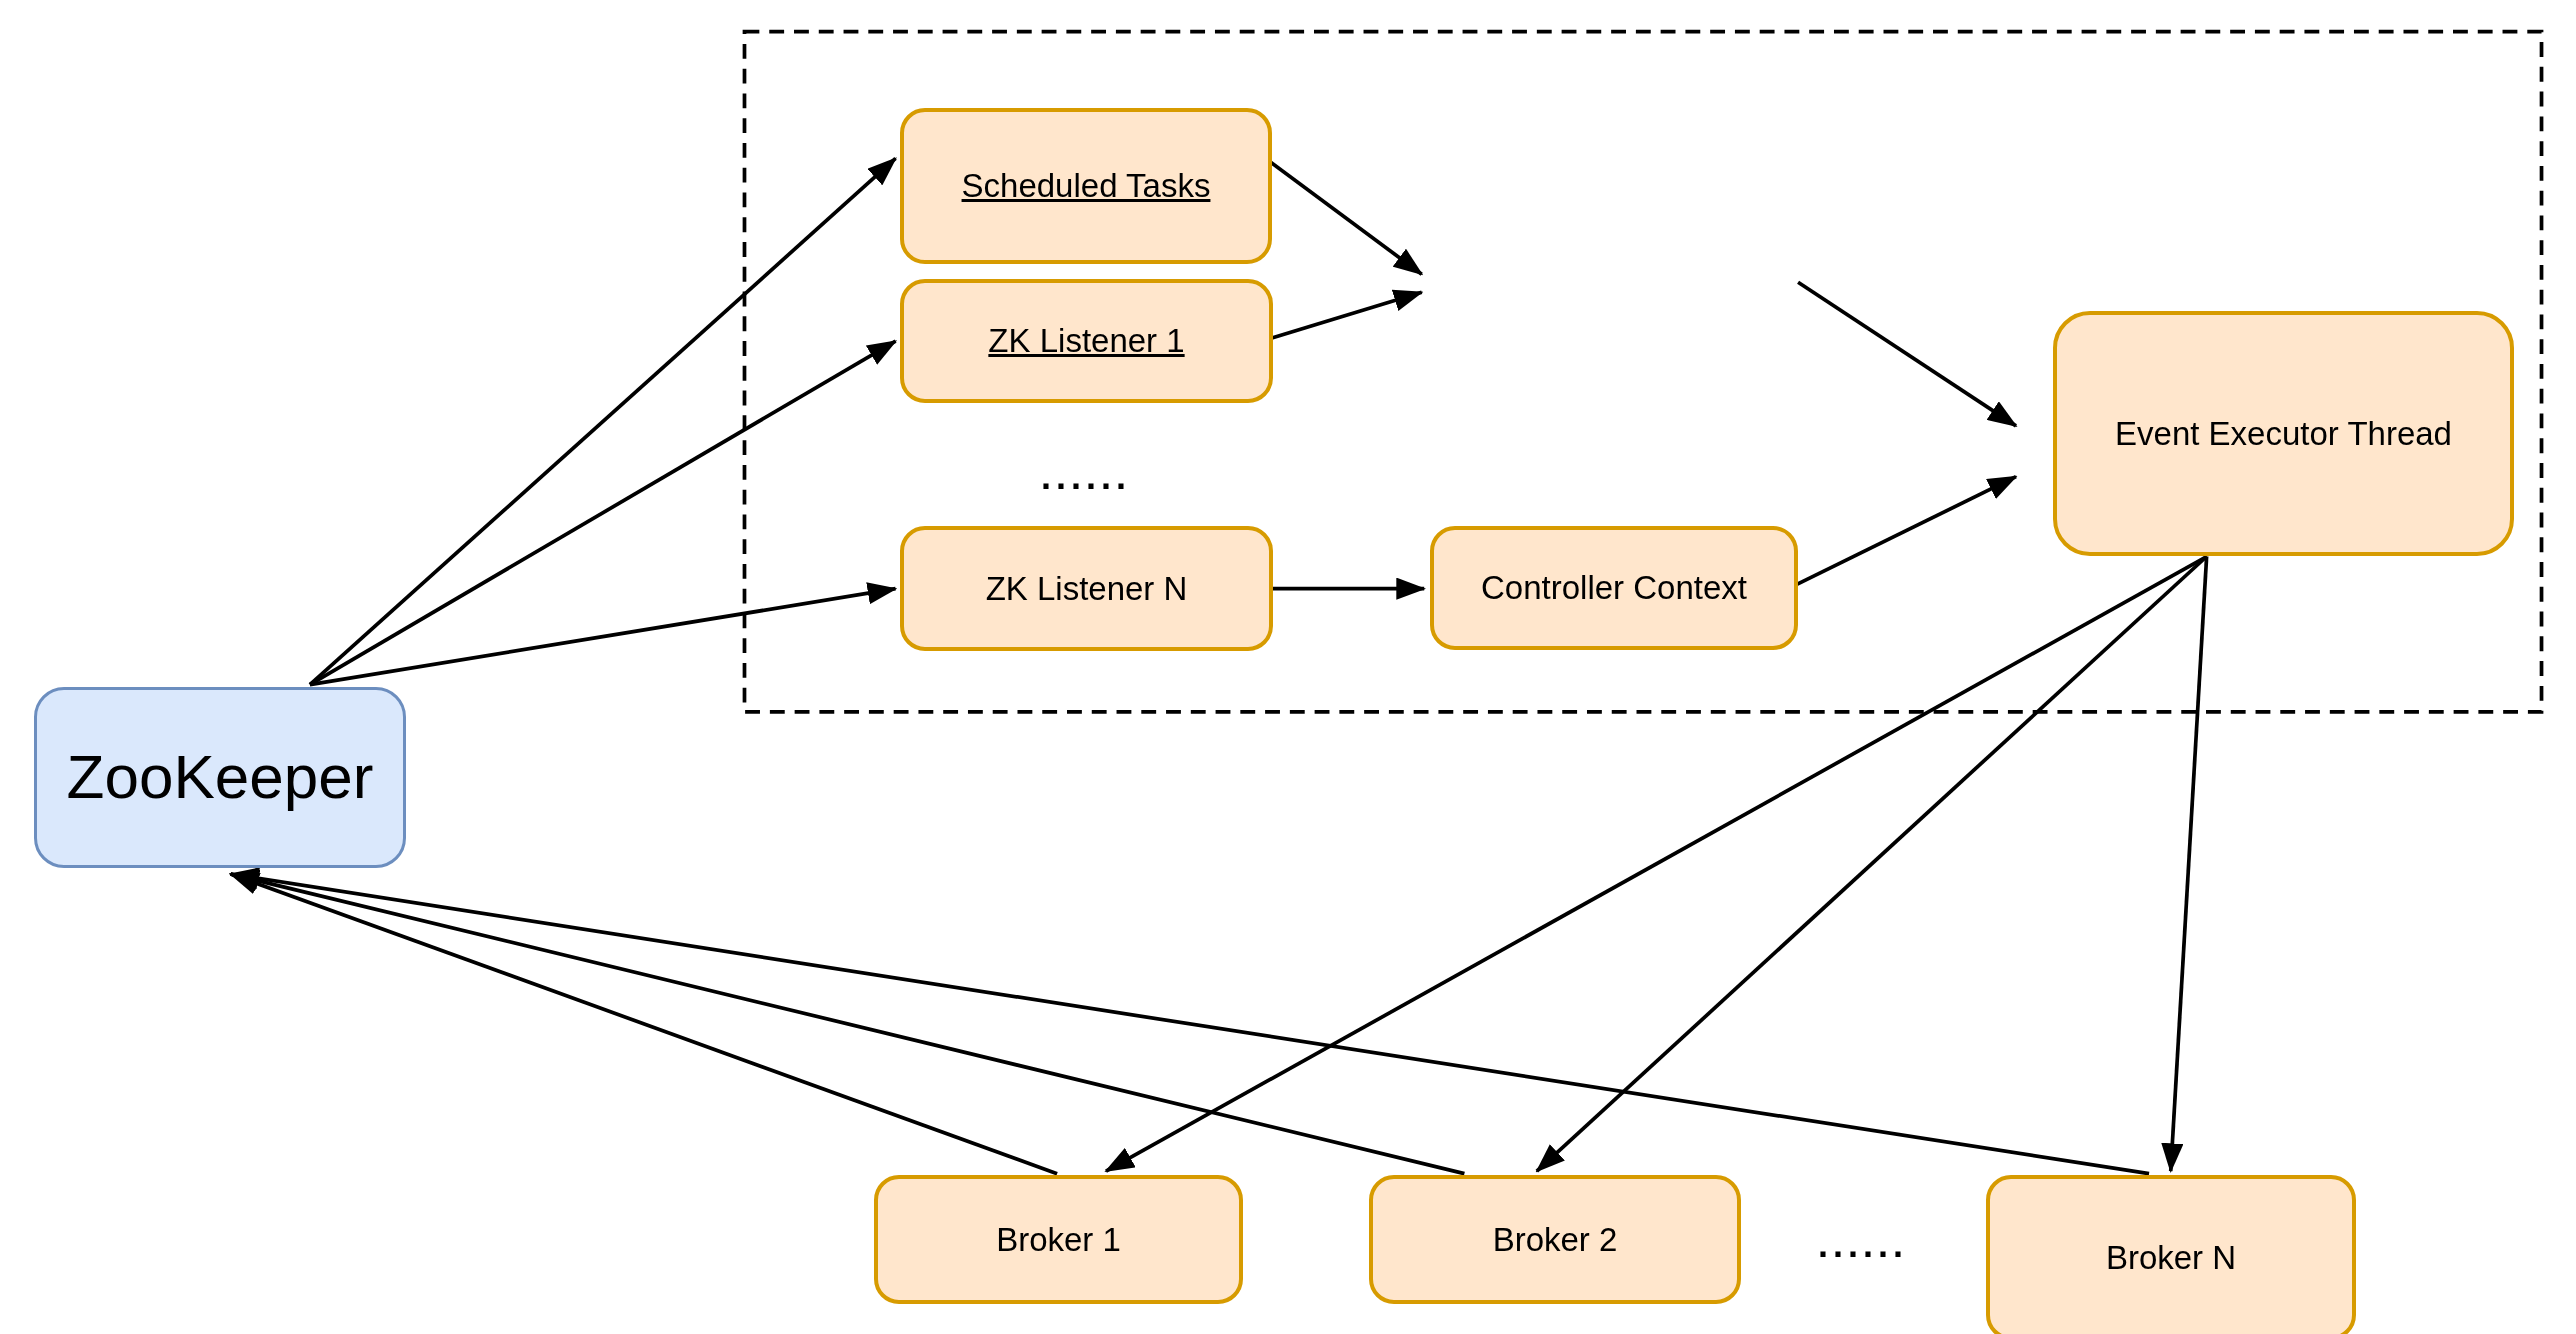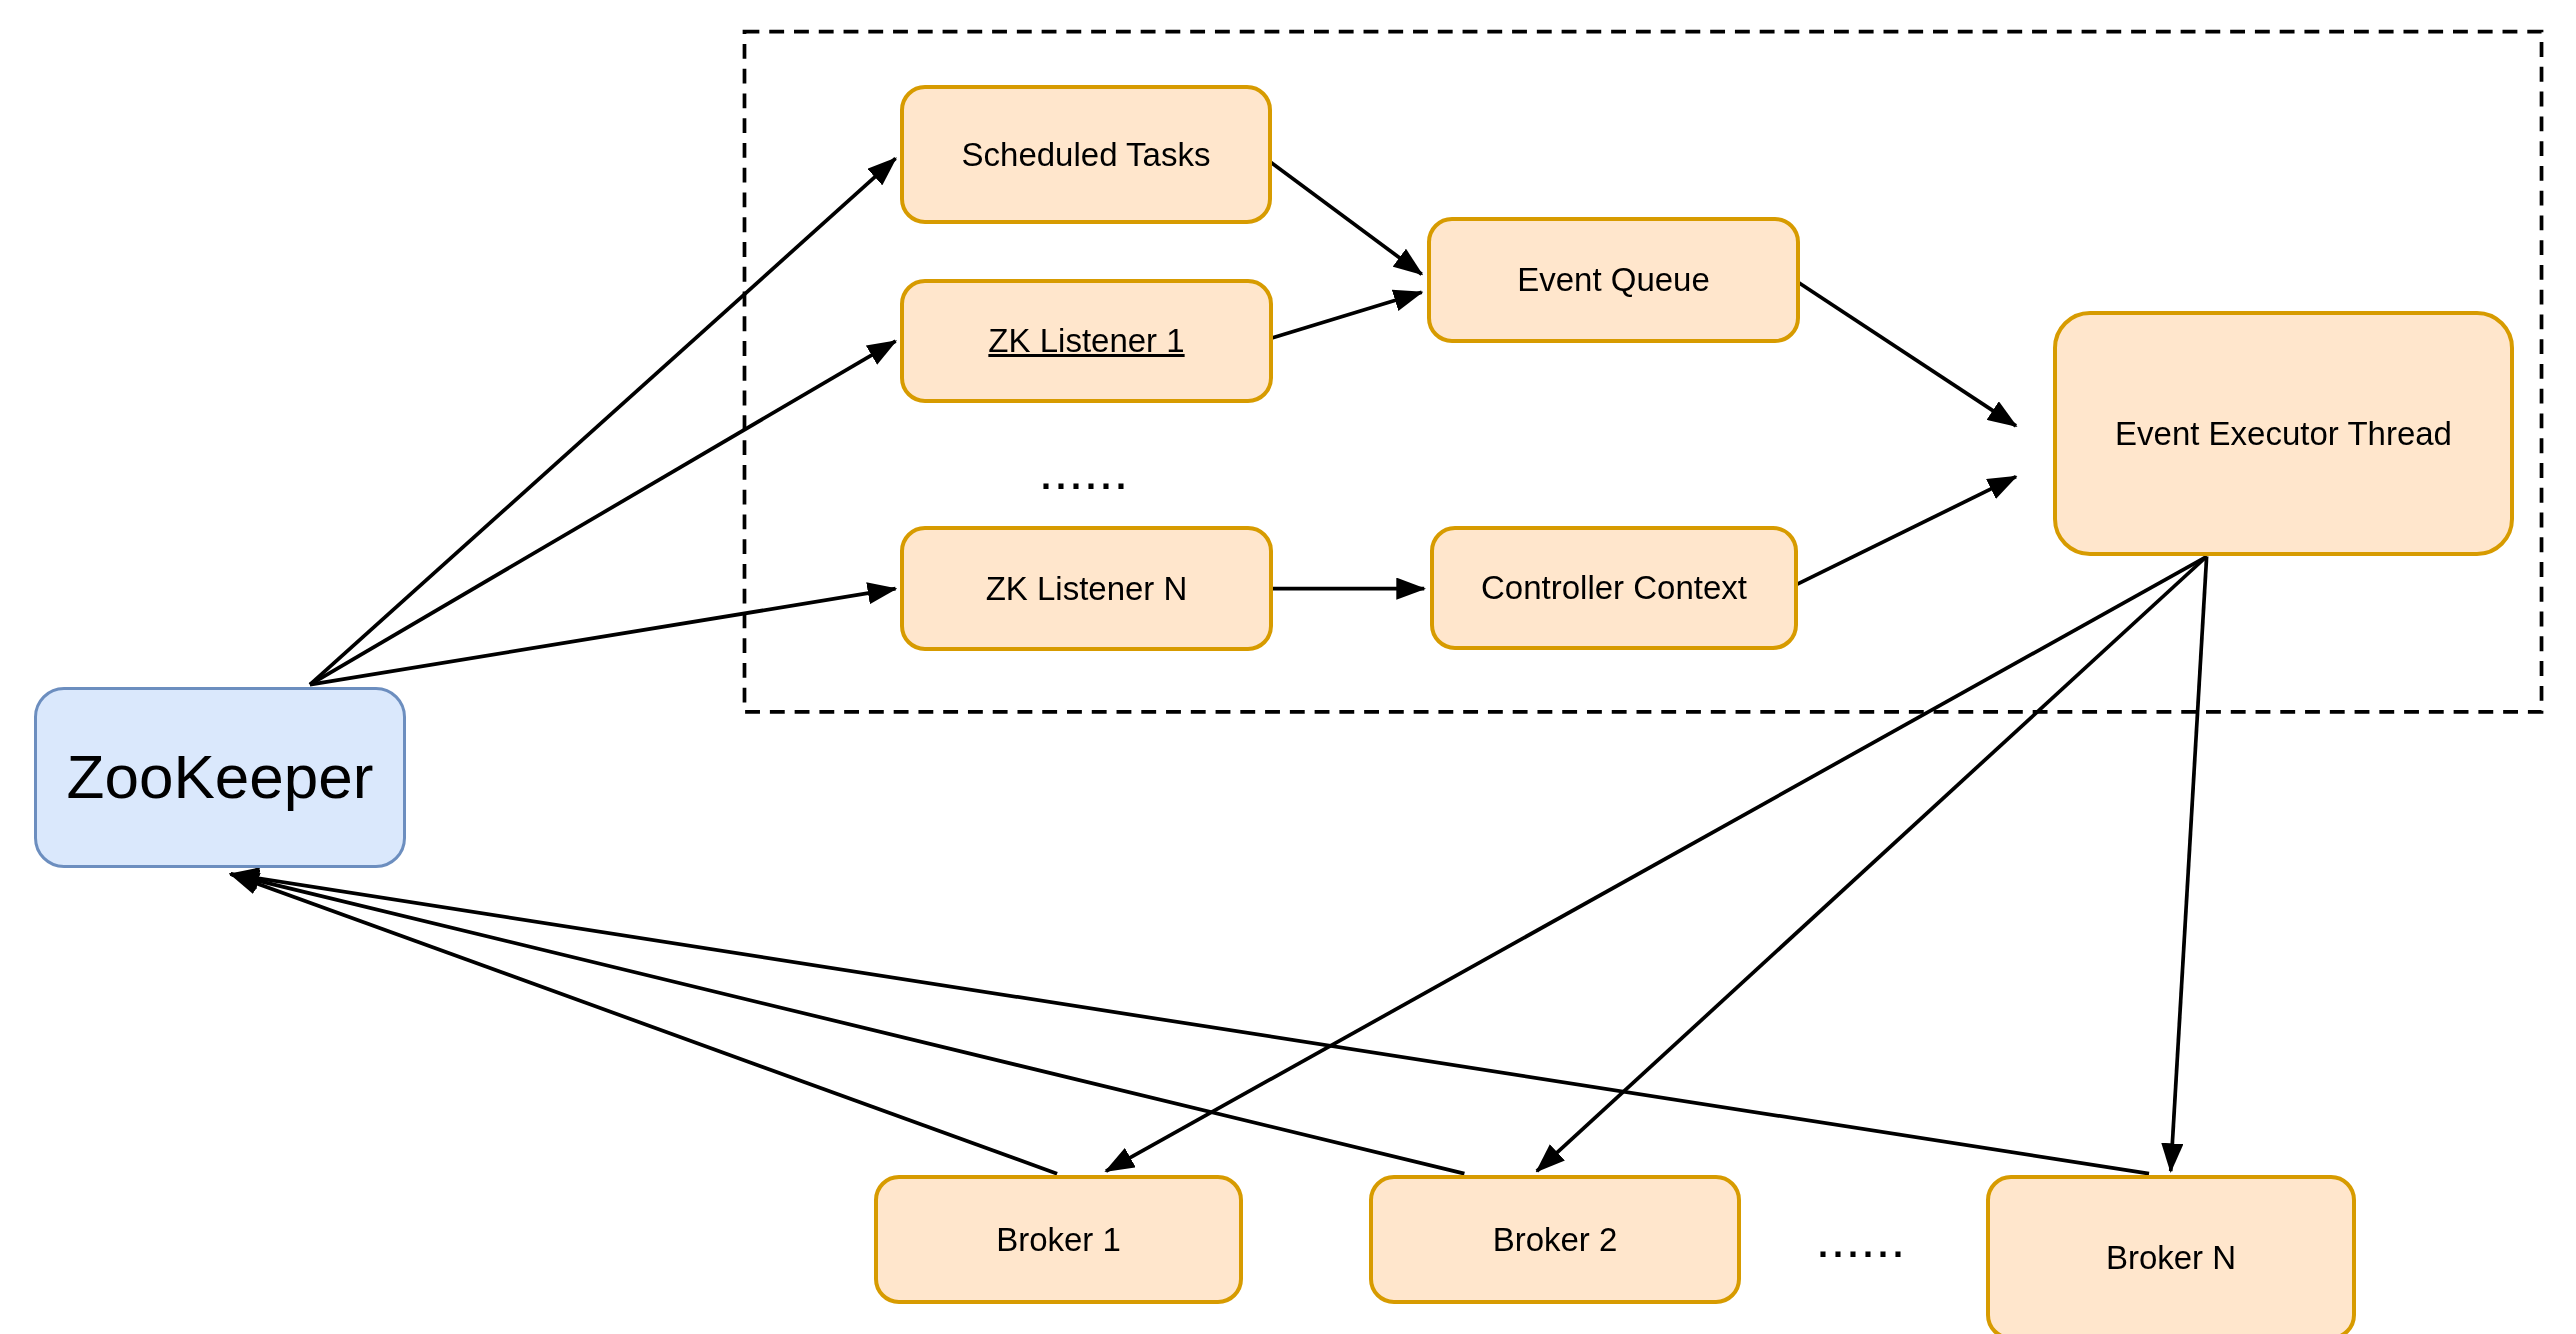--- a/index.html
+++ b/index.html
@@ -49,21 +49,21 @@
     display: flex;
     align-items: center;
     justify-content: center;
     color: #000000;
     font-size: 36px;
     font-weight: 700;
     letter-spacing: 5px;
   }
   
   #n-zookeeper          { left: 34px;   top: 687px; width: 372px; height: 181px; }
-  #n-scheduled-tasks    { left: 900px; top: 85px;  width: 372px; height: 139px; }
+  #n-scheduled-tasks    { left: 900px; top: 108px;  width: 372px; height: 156px; text-decoration: underline; }
   #n-zk-listener-1      { left: 900px; top: 279px;  width: 373px; height: 124px; text-decoration: underline; }
   #n-zk-listener-n      { left: 900px; top: 526px;  width: 373px; height: 125px; }
   #n-event-queue        { left: 1427px; top: 217px;  width: 373px; height: 126px; }
   #n-controller-context { left: 1430px; top: 526px;  width: 368px; height: 124px; }
   #n-event-executor     { left: 2021px; top: 311px;  width: 461px; height: 245px; margin-left: 32px; }
   #n-broker-1           { left: 874px; top: 1175px; width: 369px; height: 129px; }
   #n-broker-2           { left: 1369px; top: 1175px; width: 372px; height: 129px; }
   #n-broker-n           { left: 1986px; top: 1175px; width: 370px; height: 165px; }
   #ellipsis-listeners   { left: 993px; top: 446px;  width: 186px; height: 62px; }
   #ellipsis-brokers     { left: 1770px; top: 1214px; width: 186px; height: 62px; }
@@ -114,23 +114,20 @@
   <div class="node" id="n-zk-listener-1">
     <span>ZK Listener 1</span>
   </div>
 
   <div class="ellipsis" id="ellipsis-listeners">......</div>
 
   <div class="node" id="n-zk-listener-n">
     <span>ZK Listener N</span>
   </div>
 
-  <div class="node" id="n-event-queue">
-    <span>Event Queue</span>
-  </div>
 
   <div class="node" id="n-controller-context">
     <span>Controller Context</span>
   </div>
 
   <div class="node node--big" id="n-event-executor">
     <span>Event Executor Thread</span>
   </div>
 
   <div class="node" id="n-broker-1">

